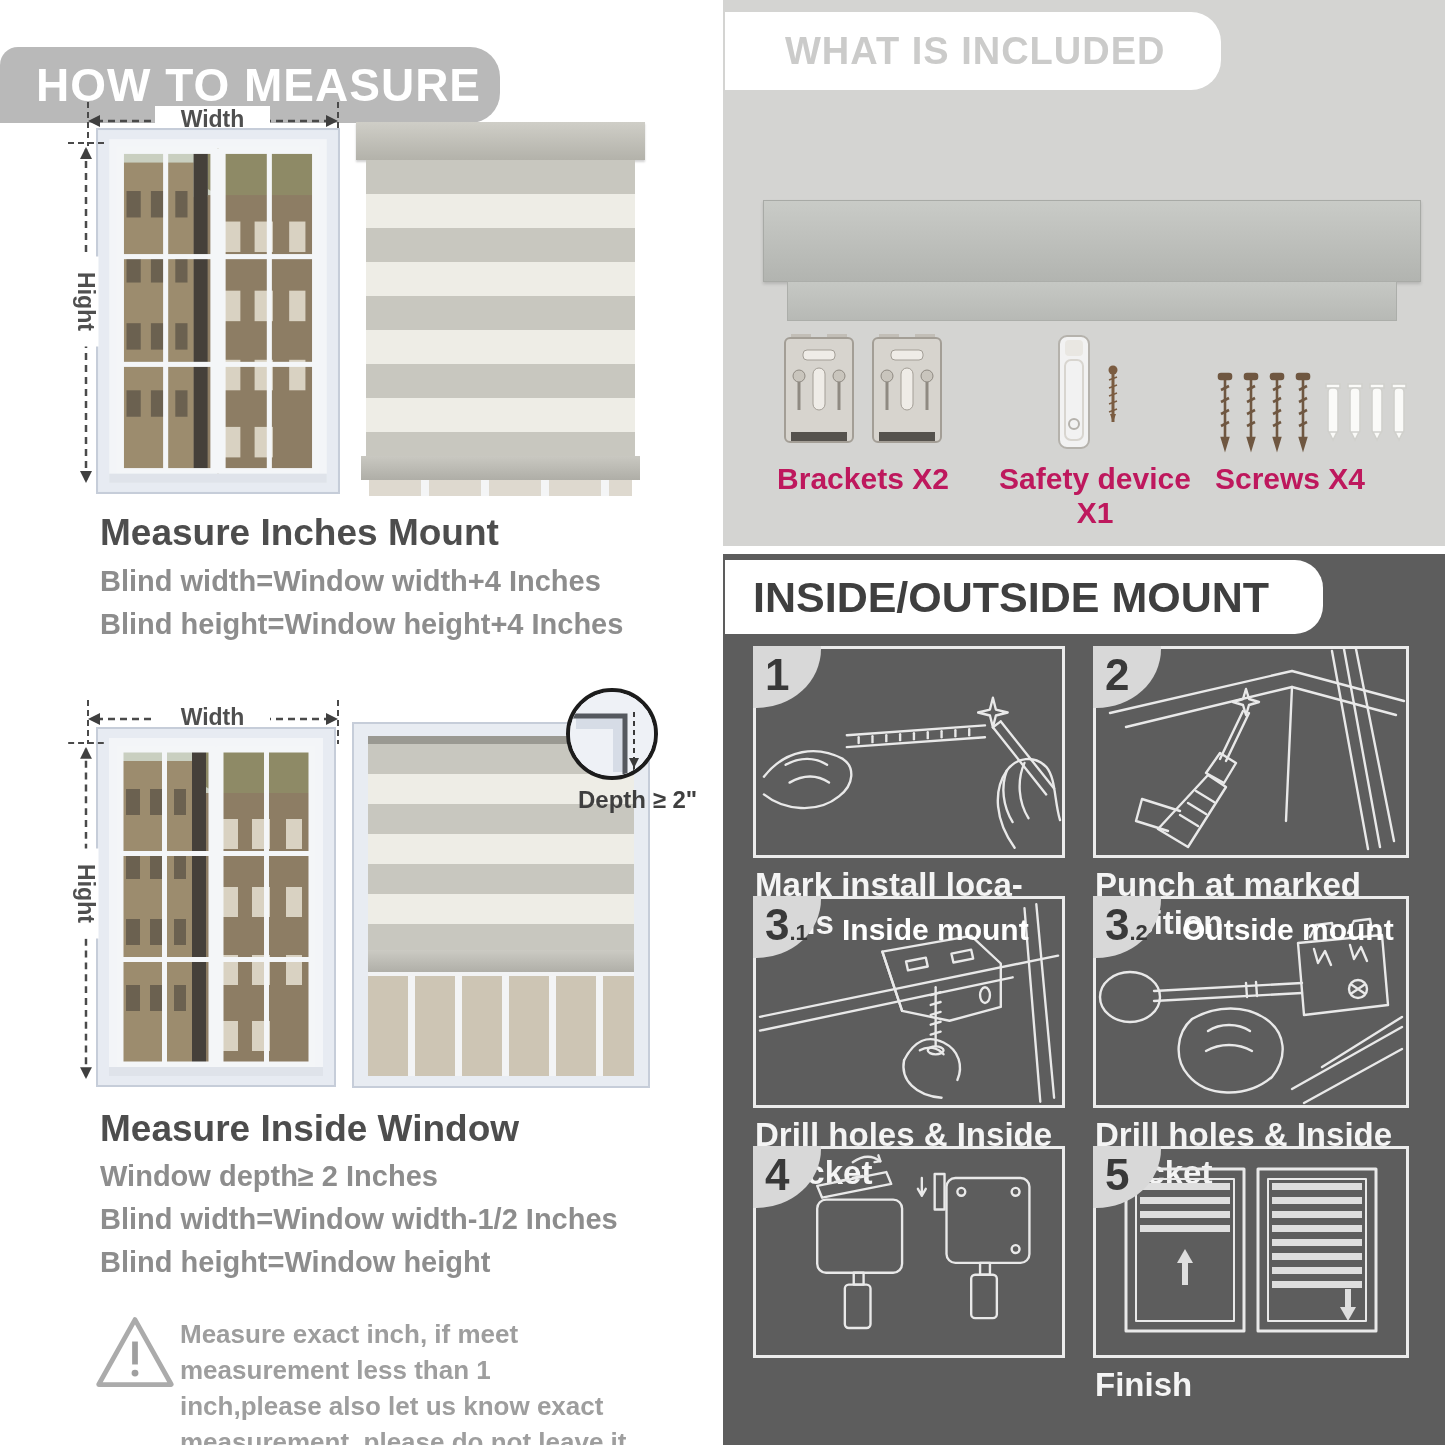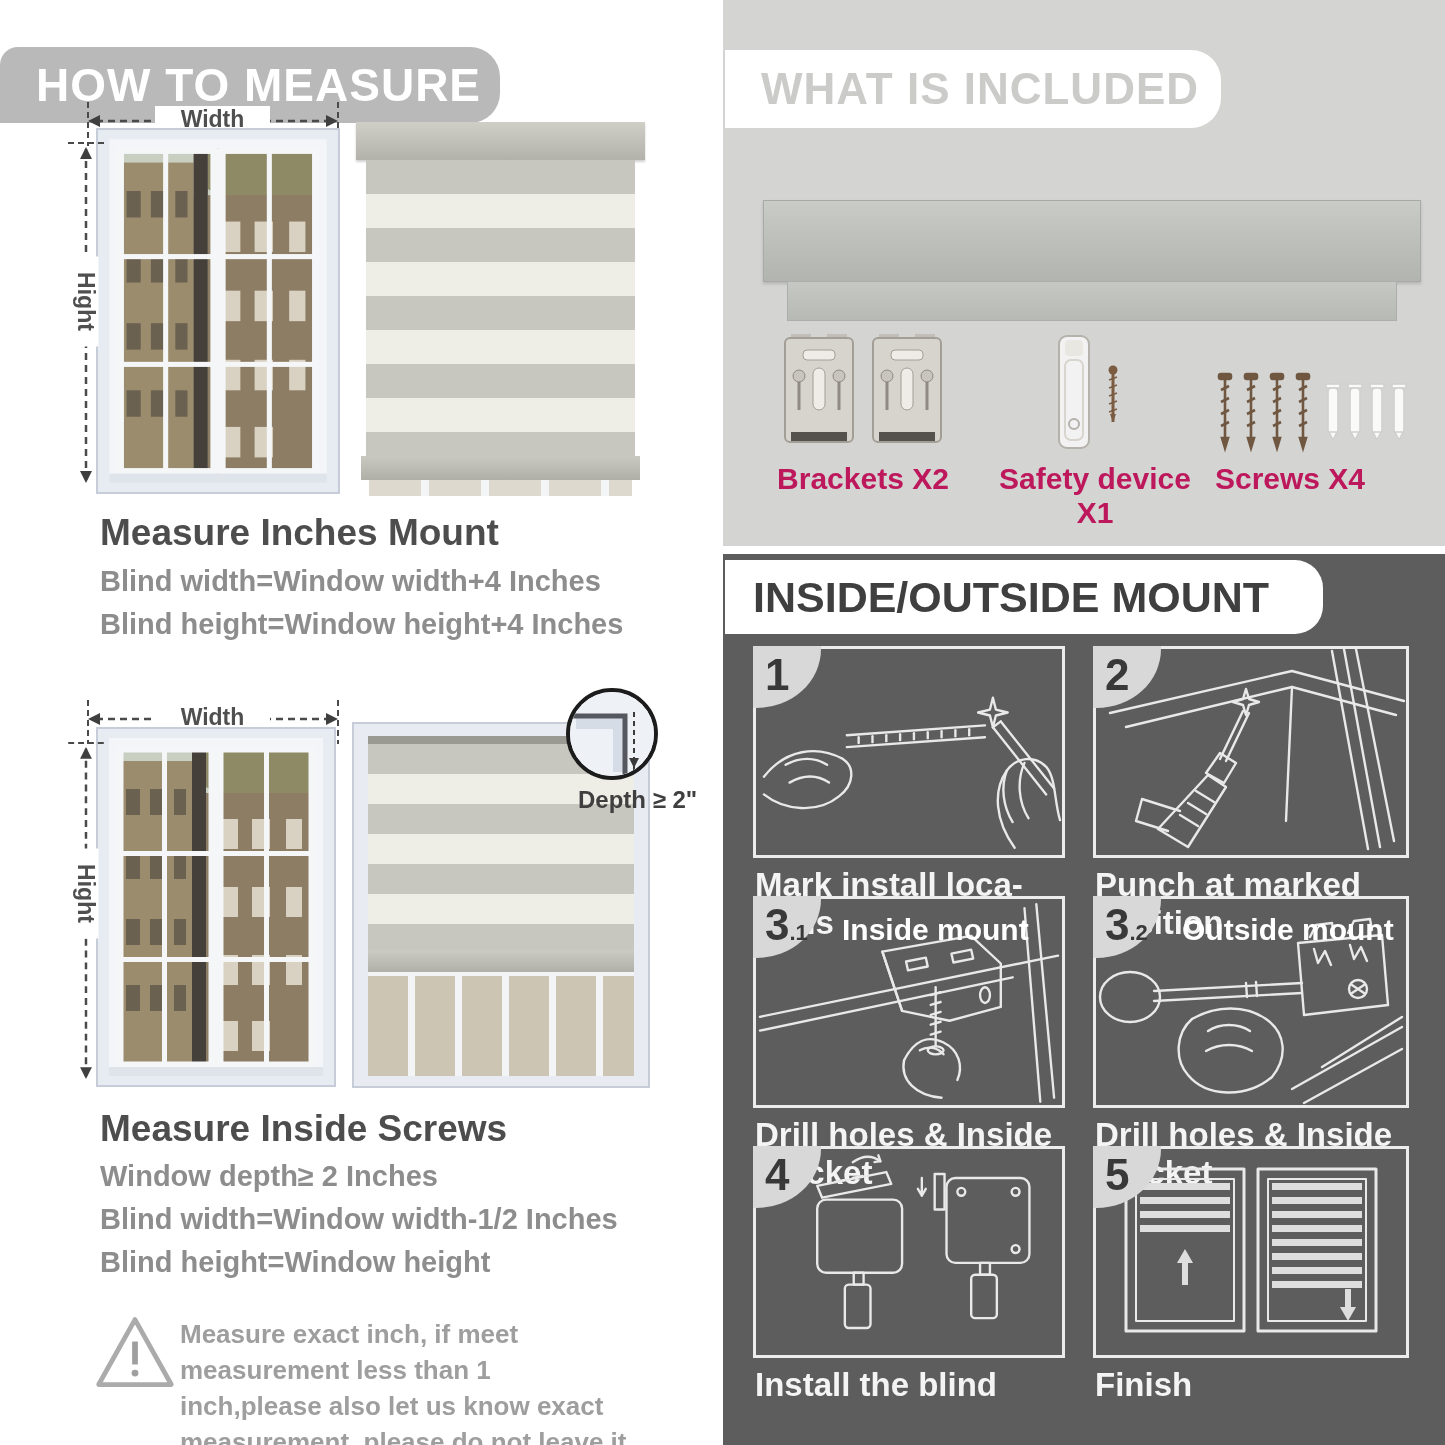--- a/index.html
+++ b/index.html
@@ -44,22 +44,22 @@
   .depth-inset { position:absolute; left:566px; top:688px; width:92px; height:92px;
     border-radius:50%; border:4px solid #1c1c1c; background:#eef1f6; box-sizing:border-box; overflow:hidden; }
   .depth-label { position:absolute; left:578px; top:786px; font-size:24px; font-weight:bold; color:#3f3f3f; }
 
   .warn-text { position:absolute; left:180px; top:1317px; width:458px;
     color:#9e9e9e; font-size:26px; line-height:1.38; font-weight:bold; }
 
   
   .included { position:absolute; left:723px; top:0; width:722px; height:546px; background:#d4d4d2; }
   .inc-header { position:absolute; left:2px; top:12px; width:496px; height:78px; background:#ffffff;
-    border-radius:0 30px 30px 0; color:#cbcbca; font-size:44px; font-weight:bold; letter-spacing:1px;
-    line-height:78px; padding-left:36px; box-sizing:border-box;margin-top:38px; }
+    border-radius:0 30px 30px 0; color:#cbcbca; font-size:38px; font-weight:bold; letter-spacing:1px;
+    line-height:78px; padding-left:60px; box-sizing:border-box; }
   .product-label { position:absolute; left:0; top:142px; width:100%; text-align:center;
     color:#6f6f6f; font-size:33px; font-weight:bold; }
   .headrail-main { position:absolute; left:40px; top:200px; width:656px; height:80px;
     background:linear-gradient(180deg,#c9cbc7,#b2b4b0); border:1px solid #a8aaa6;
     box-shadow:0 2px 3px rgba(0,0,0,.15); }
   .headrail-under { position:absolute; left:64px; top:281px; width:608px; height:38px;
     background:linear-gradient(180deg,#c6c8c4,#b7b9b5); border:1px solid #acaeaa; }
   .inc-item-label { position:absolute; top:462px; text-align:center;
     color:#be185d; font-size:30px; font-weight:bold; }
 
@@ -199,21 +199,21 @@
     <svg viewBox="0 0 84 84" style="width:100%;height:100%">
       <rect x="0" y="0" width="84" height="84" fill="#eef1f6"></rect>
       <path d="M6,30 L50,30 L50,80" stroke="#d6dce6" stroke-width="14" fill="none"></path>
       <path d="M2,24 L55,24 L55,82" stroke="#55595f" stroke-width="5" fill="none"></path>
       <line x1="64" y1="20" x2="64" y2="78" stroke="#3a3a3a" stroke-width="2" stroke-dasharray="5,4"></line>
       <polygon points="64,76 59,66 69,66" fill="#3a3a3a"></polygon>
     </svg>
   </div>
   <div class="depth-label">Depth ≥ 2"</div>
 
-  <div class="measure-title" style="left:100px;top:1108px">Measure Inside Screws</div>
+  <div class="measure-title" style="left:100px;top:1108px">Measure Inside Window</div>
   <div class="formula" style="left:100px;top:1160px">Window depth≥ 2 Inches</div>
   <div class="formula" style="left:100px;top:1203px">Blind width=Window width-1/2 Inches</div>
   <div class="formula" style="left:100px;top:1246px">Blind height=Window height</div>
 
   <svg style="position:absolute;left:92px;top:1312px;width:86px;height:82px" viewBox="0 0 90 84">
     <path d="M45,7 L83,75 L7,75 Z" fill="none" stroke="#ababab" stroke-width="5" stroke-linejoin="round"></path>
     <line x1="45" y1="30" x2="45" y2="54" stroke="#9f9f9f" stroke-width="6"></line>
     <circle cx="45" cy="63" r="3.6" fill="#9f9f9f"></circle>
   </svg>
   <div class="warn-text">Measure exact inch, if meet measurement less than 1 inch,please also let us know exact measurement, please do not leave it</div>
@@ -464,21 +464,20 @@
             <circle cx="208" cy="42" r="4"></circle>
               <circle cx="263" cy="42" r="4"></circle>
               <circle cx="263" cy="100" r="4"></circle>
             <rect x="227" y="114" width="10" height="12"></rect>
             <rect x="218" y="126" width="26" height="44" rx="4"></rect>
           </svg>
           <div class="badge">
             <span class="num">4</span><span class="sub"></span>
           </div>
         </div>
-        <div class="caption">Install the blind</div>
       </div>
 
       <div class="step">
         <div class="step-frame">
           <svg viewBox="0 0 310 206" class="lineart">
             <rect x="30" y="20" width="118" height="162" stroke-width="3"></rect>
             <rect x="40" y="30" width="98" height="142" stroke-width="2"></rect>
             <g fill="#dedede" stroke="none">
               <rect x="44" y="34" width="90" height="7"></rect>
                 <rect x="44" y="48" width="90" height="7"></rect>

